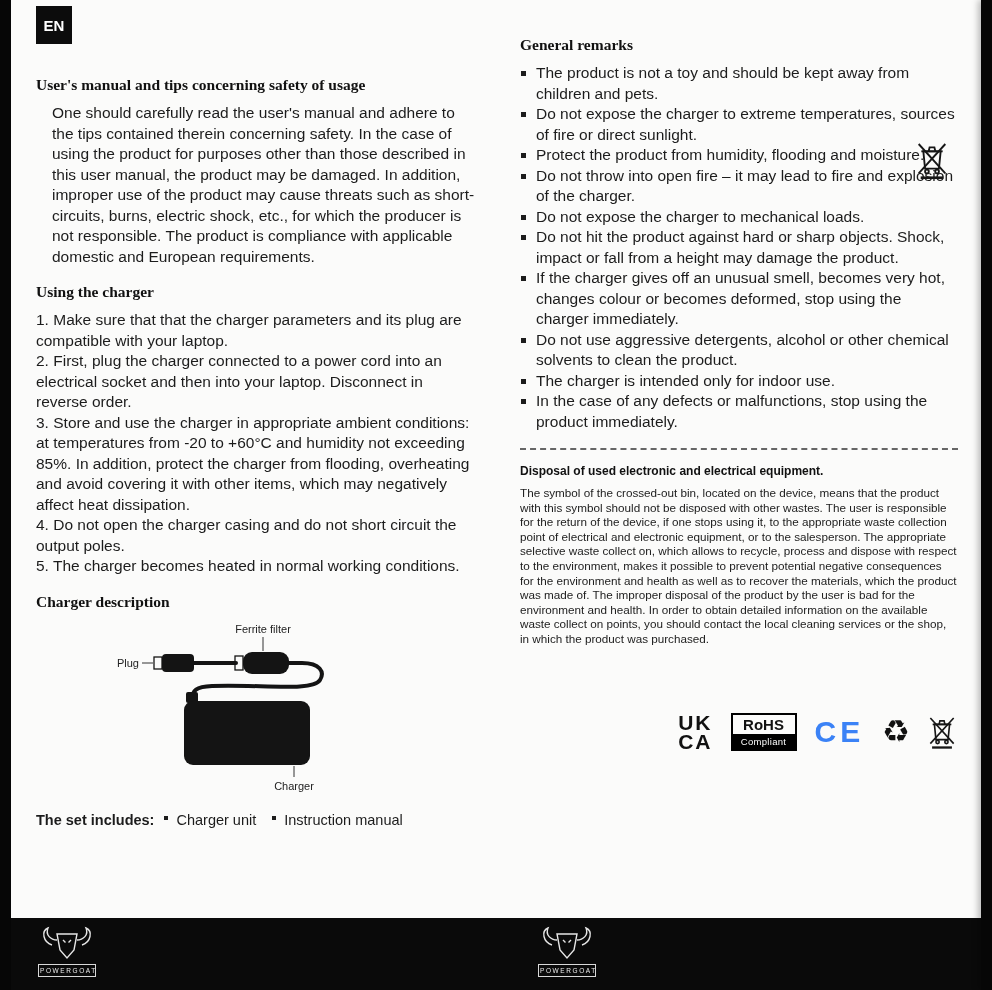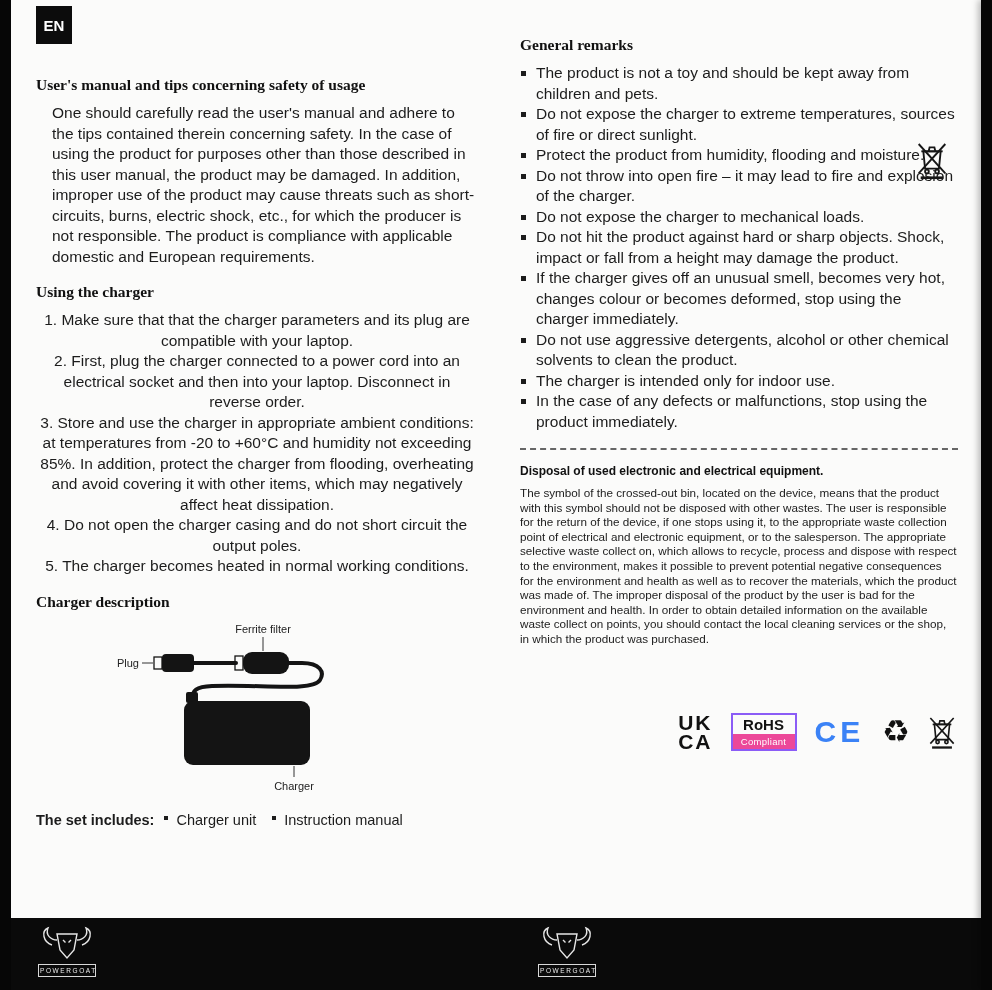--- a/index.html
+++ b/index.html
@@ -18,21 +18,21 @@
   .col-right{position:absolute;left:520px;top:36px;width:438px;}
 
   .lang-badge{
     width:36px;height:38px;background:#0c0c0c;color:#fff;
     display:flex;align-items:center;justify-content:center;
     font-weight:bold;font-size:15px;margin-bottom:32px;
   }
   h2{font-size:15.5px;font-weight:bold;margin:0 0 9px 0;color:#111;font-family:Liberation Serif, serif;}
   p.body{font-size:15.5px;line-height:20.5px;margin:0 0 16px 16px;}
   .using-item{font-size:15.5px;line-height:20.5px;margin:0;}
-  .using-list{margin:0 0 16px 0;text-align:center;}
+  .using-list{margin:0 0 16px 0;}
 
   
   ul.remarks{list-style:none;margin:0;padding:0;font-size:15.5px;line-height:20.5px;}
   ul.remarks li{position:relative;padding-left:16px;margin:0;}
   ul.remarks li::before{
     content:"";position:absolute;left:1px;top:8px;width:5px;height:5px;background:#1c1c1c;
   }
 
   .dashed-sep{border-top:2px dashed #666;margin:16px 0 14px 0;height:0;}
 
@@ -47,23 +47,23 @@
 
   .set-includes{font-size:14.5px;margin-top:10px;display:flex;align-items:baseline;gap:10px;}
   .set-includes b{font-size:14.5px;}
   .inc-list{display:inline-flex;gap:16px;}
   .inc-item{position:relative;padding-left:12px;}
   .inc-item .sq{position:absolute;left:0;top:4px;width:4px;height:4px;background:#1c1c1c;display:inline-block;}
 
   
   .certs{display:flex;align-items:center;justify-content:flex-end;gap:18px;margin-top:66px;padding-right:2px;}
   .ukca{font-weight:bold;font-size:21px;line-height:19px;letter-spacing:2px;color:#111;}
-  .rohs{border:2px solid #8b5cf6;width:62px;text-align:center;}
+  .rohs{border:2px solid #000000;width:62px;text-align:center;}
   .rohs-top{font-weight:bold;font-size:15px;padding:1px 0;color:#111;}
-  .rohs-sub{background:#ec4899;color:#fff;font-size:9.5px;padding:2px 0;letter-spacing:.3px;}
+  .rohs-sub{background:#000000;color:#fff;font-size:9.5px;padding:2px 0;letter-spacing:.3px;}
   .ce{font-size:30px;font-weight:600;letter-spacing:4px;color:#3b82f6;}
   .recycle{font-size:31px;color:#111;line-height:1;}
 
   .weee-top{position:absolute;left:916px;top:140px;z-index:2;}
 
   
   .footer{position:absolute;left:0;right:0;bottom:0;height:72px;background:#0a0a0a;z-index:4;}
   .logo{position:absolute;top:6px;width:58px;text-align:center;}
   .logo.l1{left:38px;}
   .logo.l2{left:538px;}

